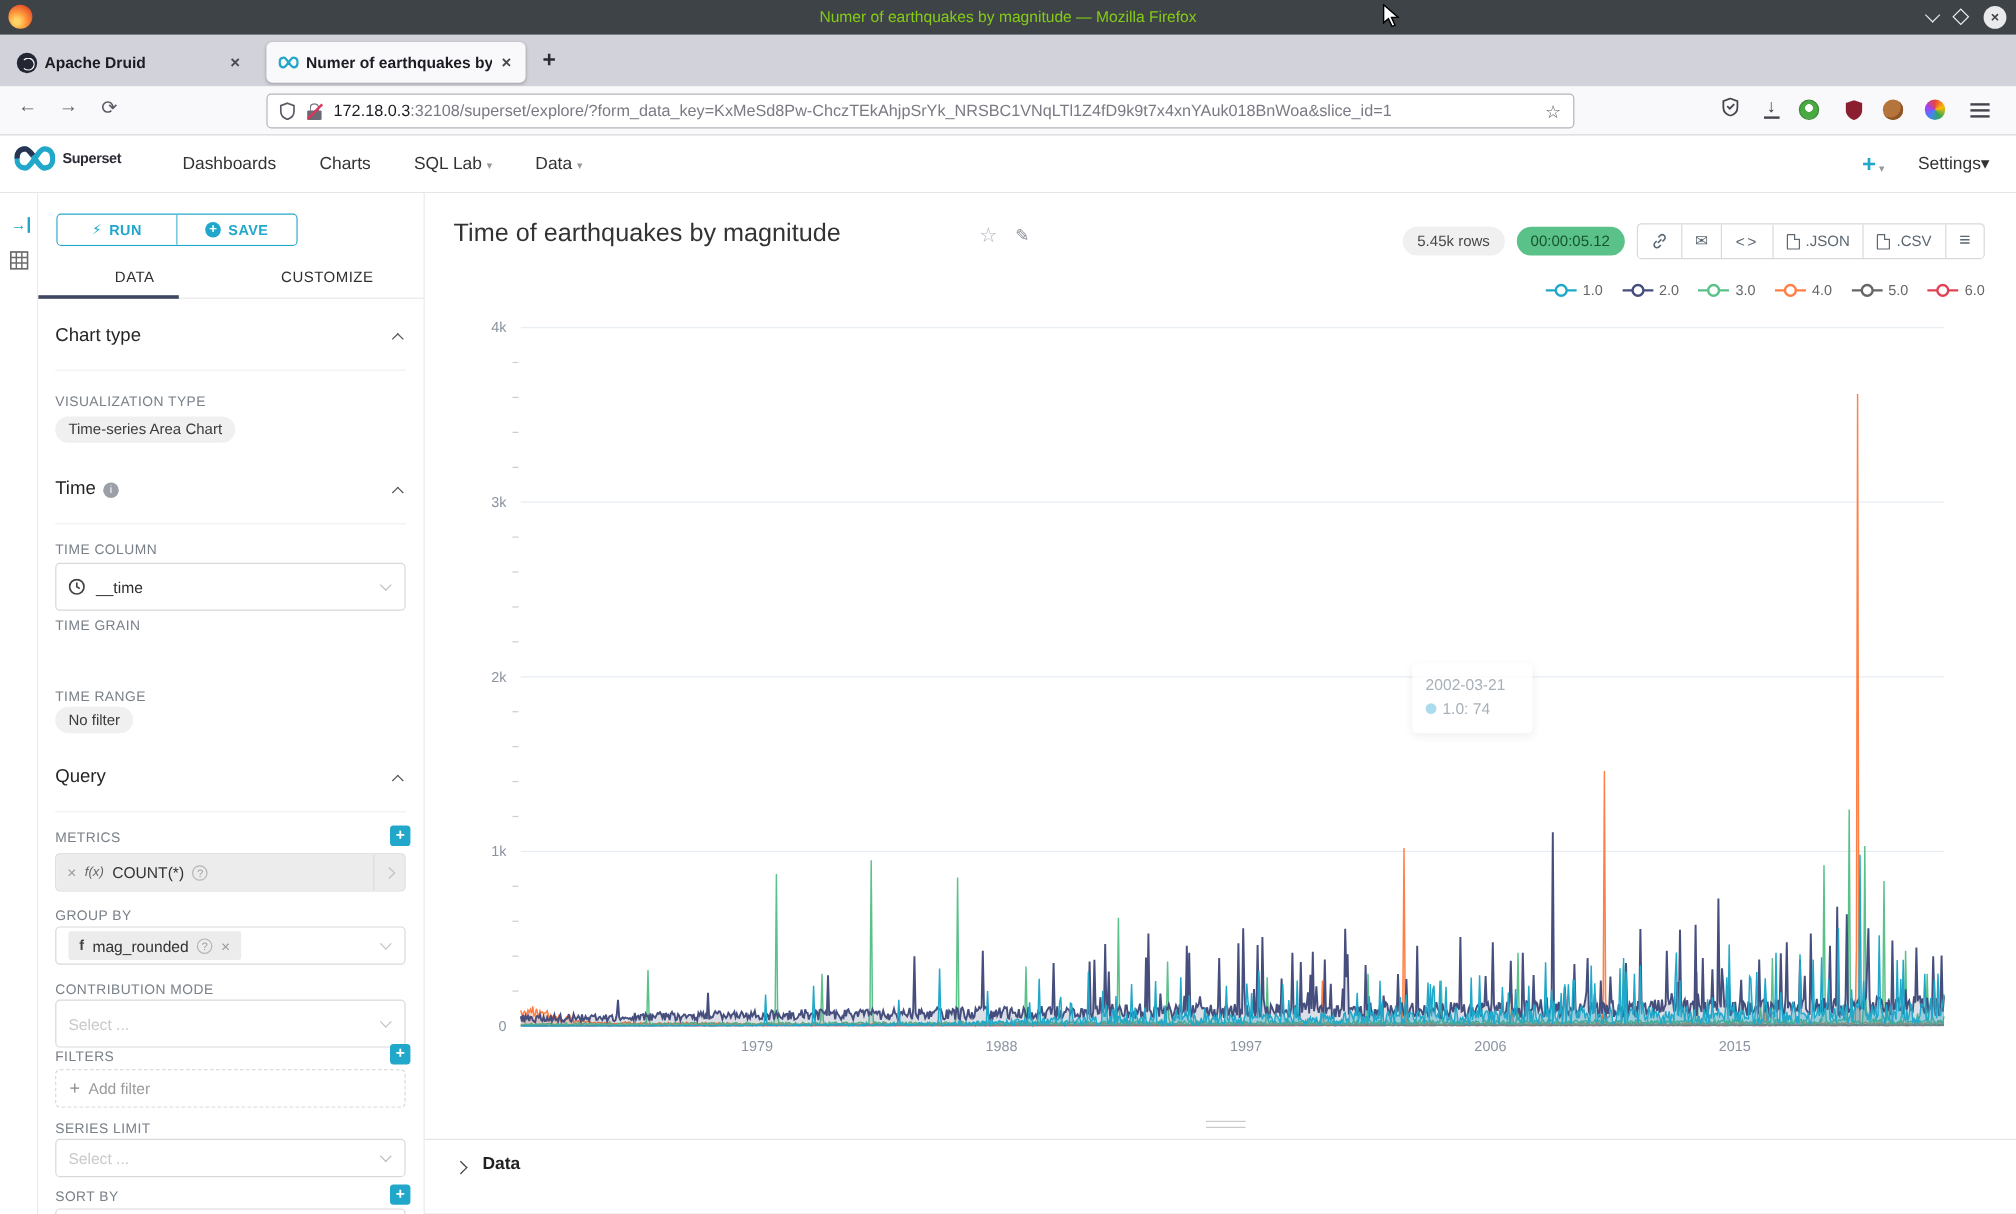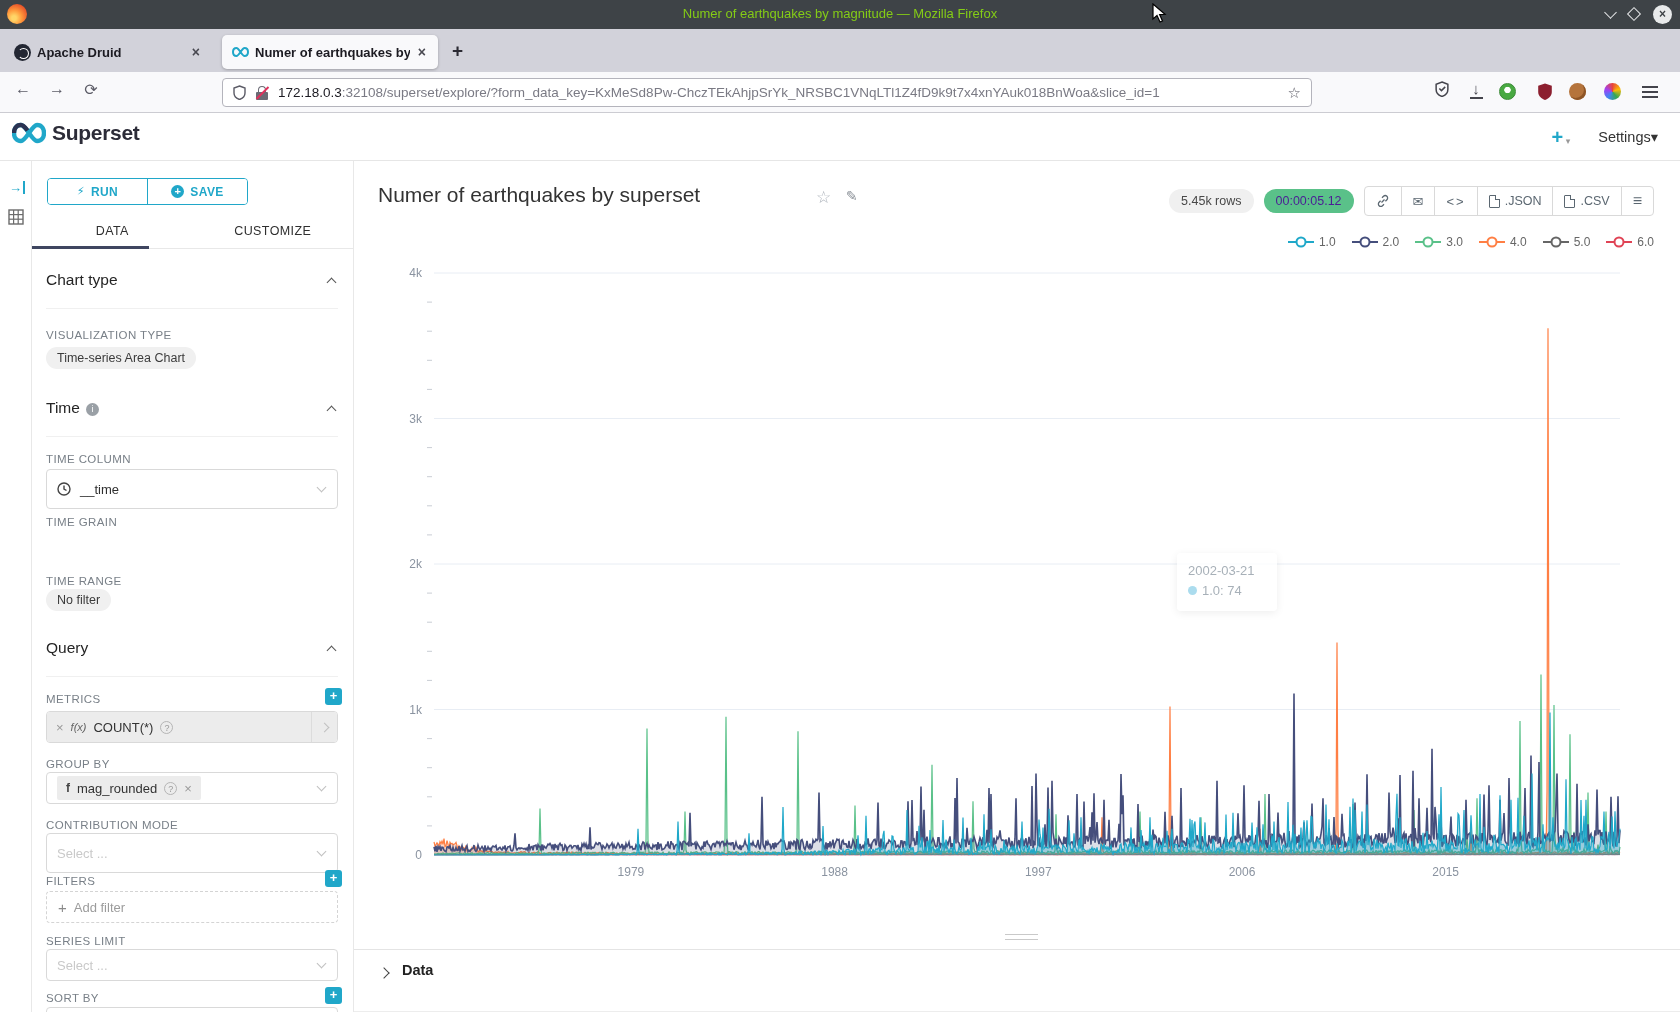--- a/index.html
+++ b/index.html
@@ -39,21 +39,21 @@
   .url-host{color:#1c1b22;}
   .url-rest{color:#7a7a84;flex:1;overflow:hidden;white-space:nowrap;}
   .url-star{color:#5b5b66;font-size:15px;margin-left:8px;}
   .ext-ic{position:absolute;top:9px;font-size:15px;color:#4a4a52;width:24px;text-align:center;}
   .circle-ic{width:17px;height:17px;border-radius:50%;}
   .hamb{width:16px;height:2px;background:#44444c;box-shadow:0 5px 0 #44444c,0 10px 0 #44444c;margin-top:3px;}
 
   
   .ss-nav{position:absolute;left:0;top:113px;width:1680px;height:48px;background:#fff;border-bottom:1px solid #e6e6e6;}
   .ss-brand{position:absolute;left:12px;top:8px;display:flex;align-items:center;gap:6px;}
-  .ss-brand-name{font-size:21px;font-weight:bold;color:#2c2c38;letter-spacing:-.3px;}
+  .ss-brand-name{font-size:12px;font-weight:bold;color:#2c2c38;letter-spacing:-.3px;}
   .ss-menu{position:absolute;left:152px;top:0;height:48px;display:flex;align-items:center;gap:36px;font-size:14.5px;color:#333;}
   .ss-menu .caret{color:#999;font-size:9px;margin-left:4px;}
   .ss-right{position:absolute;right:22px;top:0;height:48px;display:flex;align-items:center;gap:28px;font-size:14.5px;color:#333;}
   .plus-teal{color:#20a7c9;font-size:20px;font-weight:bold;}
 
   
   .iconstrip{position:absolute;left:0;top:161px;width:32px;height:851px;background:#fff;border-right:1px solid #e8e8e8;}
   .collapse-ic{position:absolute;left:9px;top:20px;color:#20a7c9;font-size:13px;font-weight:bold;border-right:2px solid #20a7c9;padding-right:1px;line-height:13px;}
   .grid-ic{position:absolute;left:8px;top:48px;}
 
@@ -87,21 +87,21 @@
   .dashedbox{position:absolute;left:14px;width:292px;height:32px;border:1.5px dashed #d4d4d4;border-radius:4px;display:flex;align-items:center;padding:0 11px;font-size:13px;color:#9c9c9c;gap:7px;}
   .dash-plus{color:#8a8a8a;font-size:15px;}
 
   
   .main{position:absolute;left:354px;top:161px;width:1326px;height:851px;background:#fff;}
   .chart-title{position:absolute;left:24px;top:22px;font-size:21px;color:#333;}
   .t-star{position:absolute;left:462px;top:26px;color:#aeb4bc;font-size:17px;}
   .t-edit{position:absolute;left:492px;top:27px;color:#8a9097;font-size:14px;}
   .hdr-right{position:absolute;right:26px;top:25px;display:flex;align-items:center;gap:10px;}
   .badge-gray{height:24px;background:#f0f0f0;border-radius:12px;font-size:12.5px;color:#484848;line-height:24px;padding:0 12px;}
-  .badge-green{height:24px;background:#5ac189;border-radius:12px;font-size:12.5px;color:#4c1d95;line-height:24px;padding:0 12px;}
+  .badge-green{height:24px;background:#5ac189;border-radius:12px;font-size:12.5px;color:#14532d;line-height:24px;padding:0 12px;}
   .btngroup{display:flex;height:30px;border:1px solid #d9d9d9;border-radius:4px;overflow:hidden;background:#fff;}
   .gbtn{display:flex;align-items:center;justify-content:center;padding:0 11px;border-right:1px solid #d9d9d9;color:#5b6771;font-size:12.5px;gap:5px;}
   .gbtn:last-child{border-right:none;}
   .gbtn .glyph{font-size:13px;color:#5b6771;}
   .file-ic{width:11px;height:13px;border:1.2px solid #5b6771;border-radius:1px;position:relative;}
   .file-ic:after{content:"";position:absolute;right:-1px;top:-1px;width:4px;height:4px;background:#fff;border-left:1.2px solid #5b6771;border-bottom:1.2px solid #5b6771;}
   .legend{position:absolute;right:26px;top:74px;display:flex;gap:16px;align-items:center;}
   .lg-item{display:flex;align-items:center;gap:5px;font-size:12px;color:#666;}
   #chart-wrap{position:absolute;left:0;top:91px;width:1326px;height:660px;}
   .axlab{font-size:12px;fill:#8a93a0;}
@@ -195,20 +195,26 @@
   </div>
 
   <div class="ss-nav">
     <div class="ss-brand">
       <svg width="34" height="22" viewBox="0 0 34 20">
         <path d="M9,2 C14,2 20,18 25,18 C30,18 32,14 32,10 C32,6 30,2 25,2 C20,2 14,18 9,18 C4,18 2,14 2,10 C2,6 4,2 9,2 Z" fill="none" stroke="#20a7c9" stroke-width="4.4"></path>
         <path d="M2,10 C2,6 4,2 9,2 C11,2 13.2,4.5 15.5,7.5" fill="none" stroke="#2b3352" stroke-width="4.4"></path>
       </svg>
       <span class="ss-brand-name">Superset</span>
     </div>
+    <div class="ss-menu">
+      <span>Dashboards</span>
+      <span>Charts</span>
+      <span><span>SQL Lab</span><span class="caret">▾</span></span>
+      <span><span>Data</span><span class="caret">▾</span></span>
+    </div>
     <div class="ss-right">
       <span><span class="plus-teal">+</span><span class="caret" style="color:#999;font-size:9px;"> ▾</span></span>
       <span><span>Settings</span><span class="caret">▾</span></span>
     </div>
   </div>
 
   <div class="iconstrip">
     <div class="collapse-ic">→</div>
     <svg class="grid-ic" width="16" height="16" viewBox="0 0 16 16">
       <rect x="1" y="1" width="14" height="14" fill="none" stroke="#6b6b6b" stroke-width="1.4"></rect>
@@ -308,21 +314,21 @@
       <span class="ph">Select ...</span>
       <span class="sel-chev"></span>
     </div>
 
     <div class="flabel" style="top:831px">SORT BY</div>
     <div class="plusbtn" style="right:11px;top:826px">+</div>
     <div class="selbox" style="top:846px"></div>
   </div>
 
   <div class="main">
-    <div class="chart-title">Numer of earthquakes by superset</div>
+    <div class="chart-title">Time of earthquakes by magnitude</div>
     <div class="t-star">☆</div>
     <div class="t-edit">✎</div>
 
     <div class="hdr-right">
       <div class="badge-gray">5.45k rows</div>
       <div class="badge-green">00:00:05.12</div>
       <div class="btngroup">
         <div class="gbtn">
           <svg width="14" height="14" viewBox="0 0 14 14">
             <path d="M5.5,8.5 L8.5,5.5 M6,3.8 L7.5,2.3 a2.4,2.4 0 0 1 3.4,3.4 L9.4,7.2 M4.6,6.8 L3.1,8.3 a2.4,2.4 0 0 0 3.4,3.4 L8,10.2" fill="none" stroke="#5b6771" stroke-width="1.3"></path>

